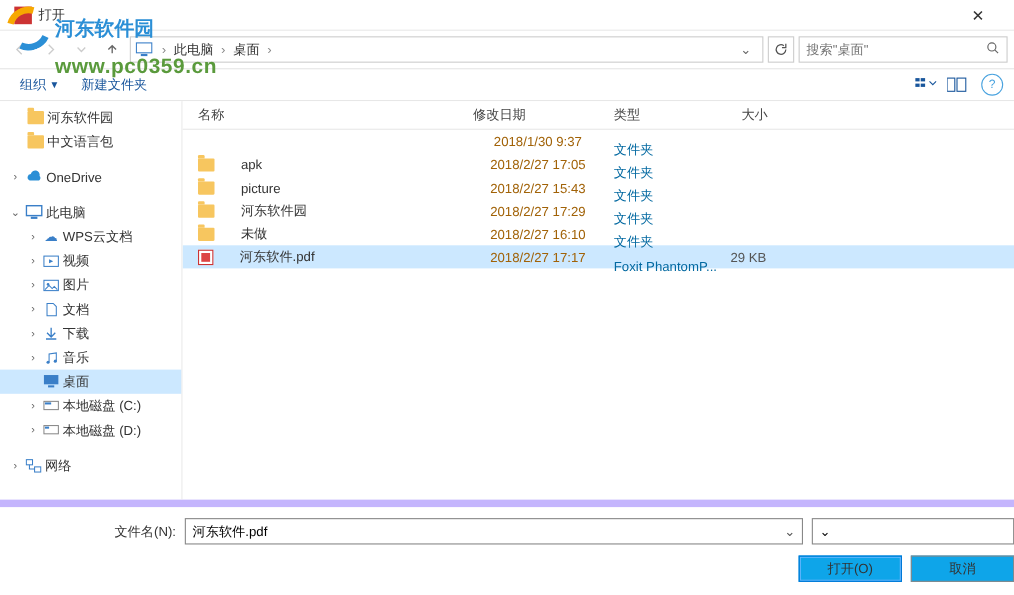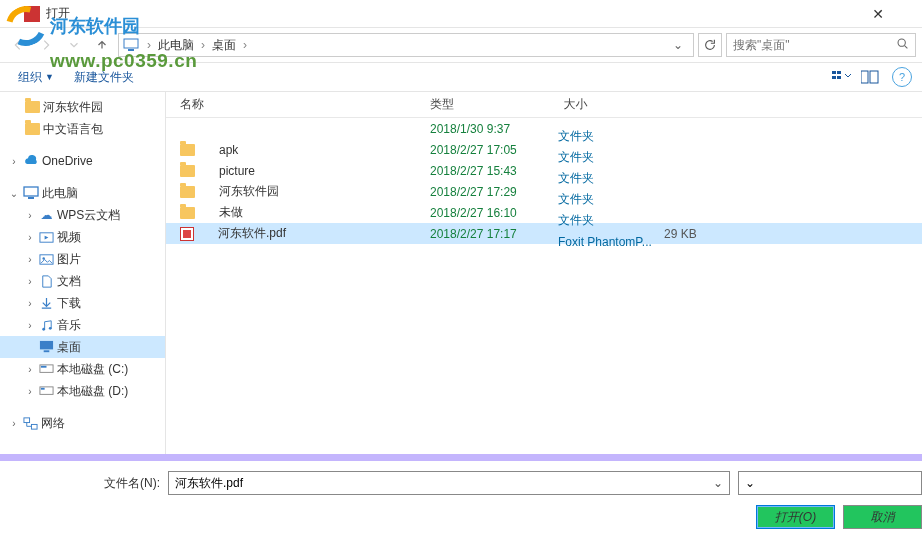--- a/index.html
+++ b/index.html
@@ -1,19 +1,19 @@
 <!DOCTYPE html>
 <html><head>
 <meta charset="utf-8">
 <style>
 * { margin: 0; padding: 0; box-sizing: border-box; font-family: "Microsoft YaHei", "Segoe UI", sans-serif; font-size: 12px; }
 body { background: #fff; width: 922px; height: 541px; overflow: hidden; position: relative; }
 
 
-.titlebar { height: 28px; background: #fff; display: flex; align-items: center; padding: 0 24px; border-bottom: 1px solid #e5e5e5; }
+.titlebar { height: 28px; background: #fff; display: flex; align-items: center; padding: 0 13px; border-bottom: 1px solid #e5e5e5; }
 .titlebar .app-icon { width: 16px; height: 16px; background: #c33; margin-right: 6px; display: inline-block; }
 .titlebar .title { flex: 1; font-size: 12px; color: #333; }
 .titlebar .close { width: 40px; text-align: center; color: #333; font-size: 14px; }
 
 
 .watermark { position: absolute; top: 2px; left: 2px; pointer-events: none; z-index: 10; }
 .watermark .logo-circle { width: 48px; height: 48px; position: relative; display: inline-block; }
 .watermark .arc1 { position: absolute; width: 40px; height: 40px; border: 6px solid transparent; border-top-color: #f7a800; border-radius: 50%; top: 4px; left: 4px; transform: rotate(-30deg); }
 .watermark .arc2 { position: absolute; width: 40px; height: 40px; border: 6px solid transparent; border-bottom-color: #2b8fd6; border-radius: 50%; top: 4px; left: 4px; transform: rotate(-20deg); }
 .watermark .wm-text { position: absolute; top: 12px; left: 48px; font-size: 18px; font-weight: bold; color: #2b8fd6; white-space: nowrap; }
@@ -56,42 +56,42 @@
 .folder-ico::before { content: ''; position: absolute; top: -3px; left: 0; width: 6px; height: 3px; background: #f7c65f; border-radius: 1px 1px 0 0; }
 .mini-ico { width: 15px; height: 13px; display: inline-flex; align-items: center; justify-content: center; color: #3a7fc8; }
 
 
 .filelist { flex: 1; display: flex; flex-direction: column; background: #fff; }
 .fl-header { display: flex; height: 26px; align-items: center; border-bottom: 1px solid #e8e8e8; color: #444; }
 .fl-col { padding: 0 10px; border-right: 1px solid transparent; }
 .fl-col.name { width: 254px; padding-left: 14px; }
 .fl-col.date { width: 128px; }
 .fl-col.type { width: 116px; }
-.fl-col.size { width: 80px; text-align: center; }
+.fl-col.size { width: 80px; text-align: left; }
 .fl-rows { flex: 1; overflow-y: auto; }
 .fl-row { display: flex; height: 21px; align-items: center; color: #333; }
 .fl-row.selected { background: #cce8ff; }
 .fl-row .c-name { width: 254px; padding-left: 14px; display: flex; align-items: center; gap: 24px; }
-.fl-row .c-date { width: 128px; padding-left: 10px; color: #15803d; }
+.fl-row .c-date { width: 128px; padding-left: 10px; color: #a16207; text-align: center; }
 .fl-row .c-type { width: 116px; padding-left: 10px; color: #0369a1; white-space: nowrap; overflow: hidden; text-overflow: ellipsis; margin-top: 16px; }
 .fl-row .c-size { width: 80px; padding-right: 10px; color: #555; }
 .pdf-ico { width: 14px; height: 14px; background: #fff; border: 1px solid #c33; position: relative; }
 .pdf-ico::after { content: ''; position: absolute; inset: 2px; background: #d44; }
 
 
 .bottom { border-top: 7px solid #c4b5fd; padding: 10px 0; background: #fff; }
 .fn-row { display: flex; align-items: center; gap: 8px; margin-bottom: 10px; }
 .fn-label { width: 160px; text-align: right; color: #333; }
 .fn-input { height: 24px; border: 1px solid #888; padding: 0 6px; display: flex; align-items: center; background: #fff; }
 .fn-input.name { flex: 1; }
 .fn-input .fn-text { flex: 1; }
 .fn-input .fn-drop { color: #555; padding-left: 6px; }
 .fn-filter { width: 184px; height: 24px; border: 1px solid #888; padding: 0 6px; display: flex; align-items: center; white-space: nowrap; overflow: hidden; }
 .btn-row { display: flex; justify-content: flex-end; gap: 8px; }
-.btn { width: 79px; height: 24px; border: 1px solid #888; background: #22c55e; display: flex; align-items: center; justify-content: center; color: #333; font-style: italic; }
+.btn { width: 94px; height: 24px; border: 1px solid #888; background: #0ea5e9; display: flex; align-items: center; justify-content: center; color: #333; }
 .btn.default { border: 1px solid #0078d7; box-shadow: inset 0 0 0 1px #6fb7ff; }
 </style>
 </head>
 <body>
 
 <div class="watermark">
   <div class="logo-circle"><div class="arc1"></div><div class="arc2"></div></div>
   <div class="wm-text">河东软件园</div>
   <div class="wm-url">www.pc0359.cn</div>
 </div>
@@ -309,20 +309,21 @@
             <path d="M4 7v4h5" fill="none" stroke="#3a7fc8"></path>
           </svg>
         </span>
         <span>网络</span>
       </div>
   </div>
 
   <div class="filelist">
     <div class="fl-header">
       <div class="fl-col name">名称</div>
+      <div class="fl-col date">修改日期</div>
       <div class="fl-col type">类型</div>
       <div class="fl-col size">大小</div>
     </div>
     <div class="fl-rows" id="fl-rows">
         <div class="fl-row">
           <div class="c-name">
             <span style="width:14px;display:inline-block"></span>
             <span></span>
           </div>
           <div class="c-date">2018/1/30 9:37</div>

